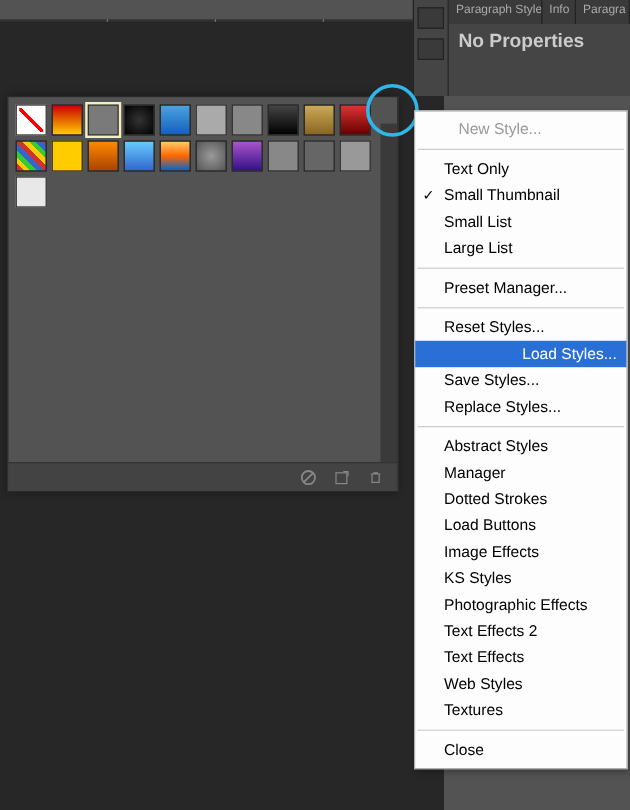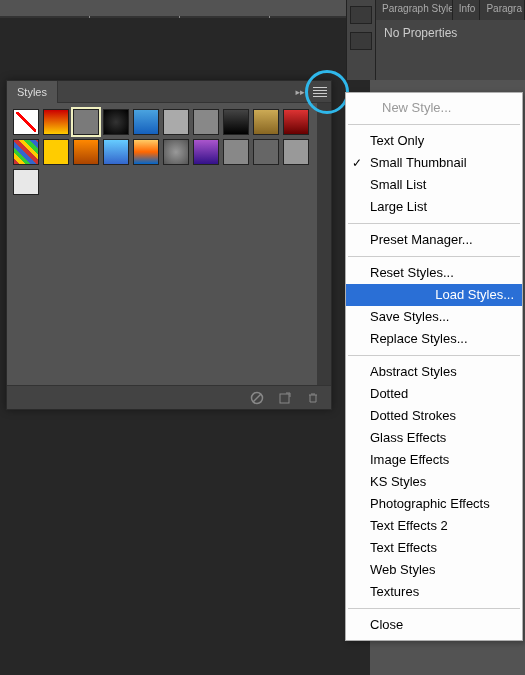--- a/index.html
+++ b/index.html
@@ -71,25 +71,25 @@
     position: absolute; bottom:0; left:0; right:0; height:24px;
     background:#434343; border-top:1px solid #333;
     display:flex; align-items:center; justify-content:flex-end; gap:12px; padding:0 10px;
   }
   .footer-icon { width:16px; height:16px; display:flex; align-items:center; justify-content:center; color:#888; }
   .scrollbar-v {
     position:absolute; right:0; top:22px; bottom:24px; width:14px; background:#3a3a3a;
   }
   .right-dock {
     position:absolute; top:0; right:0; width:156px; height:80px;
-    background:#454545; border-left:7px solid #fde047;
+    background:#454545; border-left:5px solid #fde047;
   }
   .dock-tabs { height:20px; background:#3a3a3a; display:flex; font-size:10px; color:#aaa; }
   .dock-tab { padding:3px 6px; border-right:1px solid #222; white-space:nowrap; overflow:hidden; }
-  .dock-body { padding:6px 8px; font-size:12px; font-weight:normal; color:#ccc; }
+  .dock-body { padding:6px 8px; font-size:16px; font-weight:bold; color:#ccc; }
   .dock-iconcol {
     position:absolute; top:0; left:-30px; width:30px; height:80px;
     background:#454545; border-left:1px solid #222; border-right:1px solid #222;
     display:flex; flex-direction:column; align-items:center; padding-top:6px; gap:8px;
   }
   .dock-btn { width:22px; height:18px; background:#3a3a3a; border:1px solid #222; }
 
   .context-menu {
     position:absolute; top:92px; left:345px; width:178px;
     background: #fdfdfd; border:1px solid #b0b0b0;
@@ -148,32 +148,20 @@
   </div>
   <div class="dock-tabs">
     <div class="dock-tab">Paragraph Style</div>
     <div class="dock-tab">Info</div>
     <div class="dock-tab">Paragra</div>
   </div>
   <div class="dock-body">No Properties</div>
 </div>
 
 <div class="styles-panel">
-  <div class="panel-tabbar">
-    <div class="panel-tab">Styles</div>
-    <div class="panel-collapse">▸▸</div>
-    <div class="panel-flyout">
-      <div class="lines-icon">
-          <div></div>
-          <div></div>
-          <div></div>
-          <div></div>
-        </div>
-    </div>
-  </div>
   <div class="swatch-grid" id="swatch-grid">
       <div class="swatch sw-none"></div>
       <div class="swatch" style="background: linear-gradient(rgb(204, 0, 0), rgb(255, 204, 0));"></div>
       <div class="swatch selected" style="background: rgb(122, 122, 122);"></div>
       <div class="swatch" style="background: radial-gradient(rgb(51, 51, 51), rgb(0, 0, 0));"></div>
       <div class="swatch" style="background: linear-gradient(rgb(74, 163, 223), rgb(21, 96, 189));"></div>
       <div class="swatch" style="background: rgb(170, 170, 170);"></div>
       <div class="swatch" style="background: rgb(136, 136, 136);"></div>
       <div class="swatch" style="background: linear-gradient(rgb(68, 68, 68), rgb(0, 0, 0));"></div>
       <div class="swatch" style="background: linear-gradient(rgb(204, 170, 85), rgb(136, 102, 34));"></div>
@@ -223,23 +211,23 @@
     <div class="menu-item"><span>Large List</span></div>
     <div class="menu-sep"></div>
     <div class="menu-item"><span>Preset Manager...</span></div>
     <div class="menu-sep"></div>
     <div class="menu-item"><span>Reset Styles...</span></div>
     <div class="menu-item highlight"><span>Load Styles...</span></div>
     <div class="menu-item"><span>Save Styles...</span></div>
     <div class="menu-item"><span>Replace Styles...</span></div>
     <div class="menu-sep"></div>
     <div class="menu-item"><span>Abstract Styles</span></div>
-    <div class="menu-item"><span>Dotted</span></div>
+    <div class="menu-item"><span>Manager</span></div>
     <div class="menu-item"><span>Dotted Strokes</span></div>
-    <div class="menu-item"><span>Glass Effects</span></div>
+    <div class="menu-item"><span>Load Buttons</span></div>
     <div class="menu-item"><span>Image Effects</span></div>
     <div class="menu-item"><span>KS Styles</span></div>
     <div class="menu-item"><span>Photographic Effects</span></div>
     <div class="menu-item"><span>Text Effects 2</span></div>
     <div class="menu-item"><span>Text Effects</span></div>
     <div class="menu-item"><span>Web Styles</span></div>
     <div class="menu-item"><span>Textures</span></div>
     <div class="menu-sep"></div>
     <div class="menu-item"><span>Close</span></div>
   </div>

